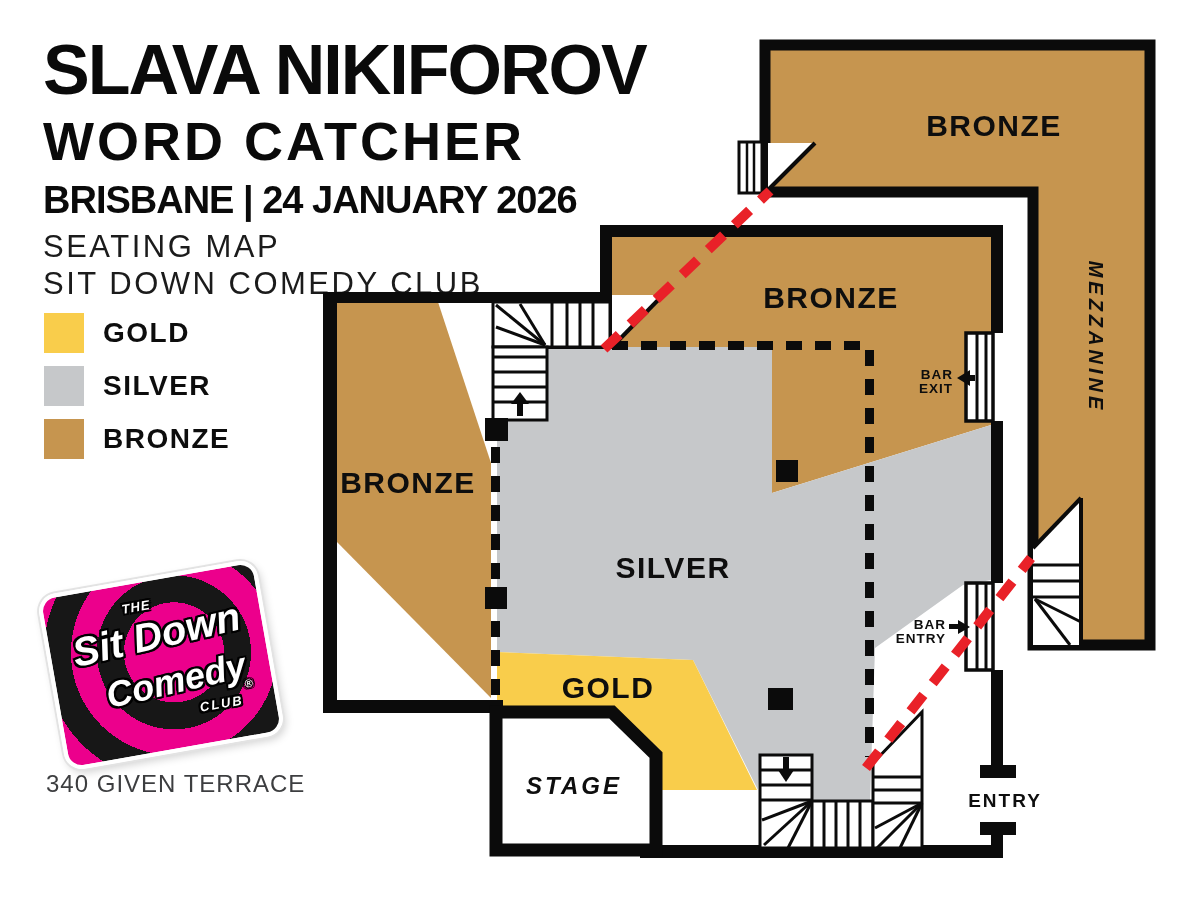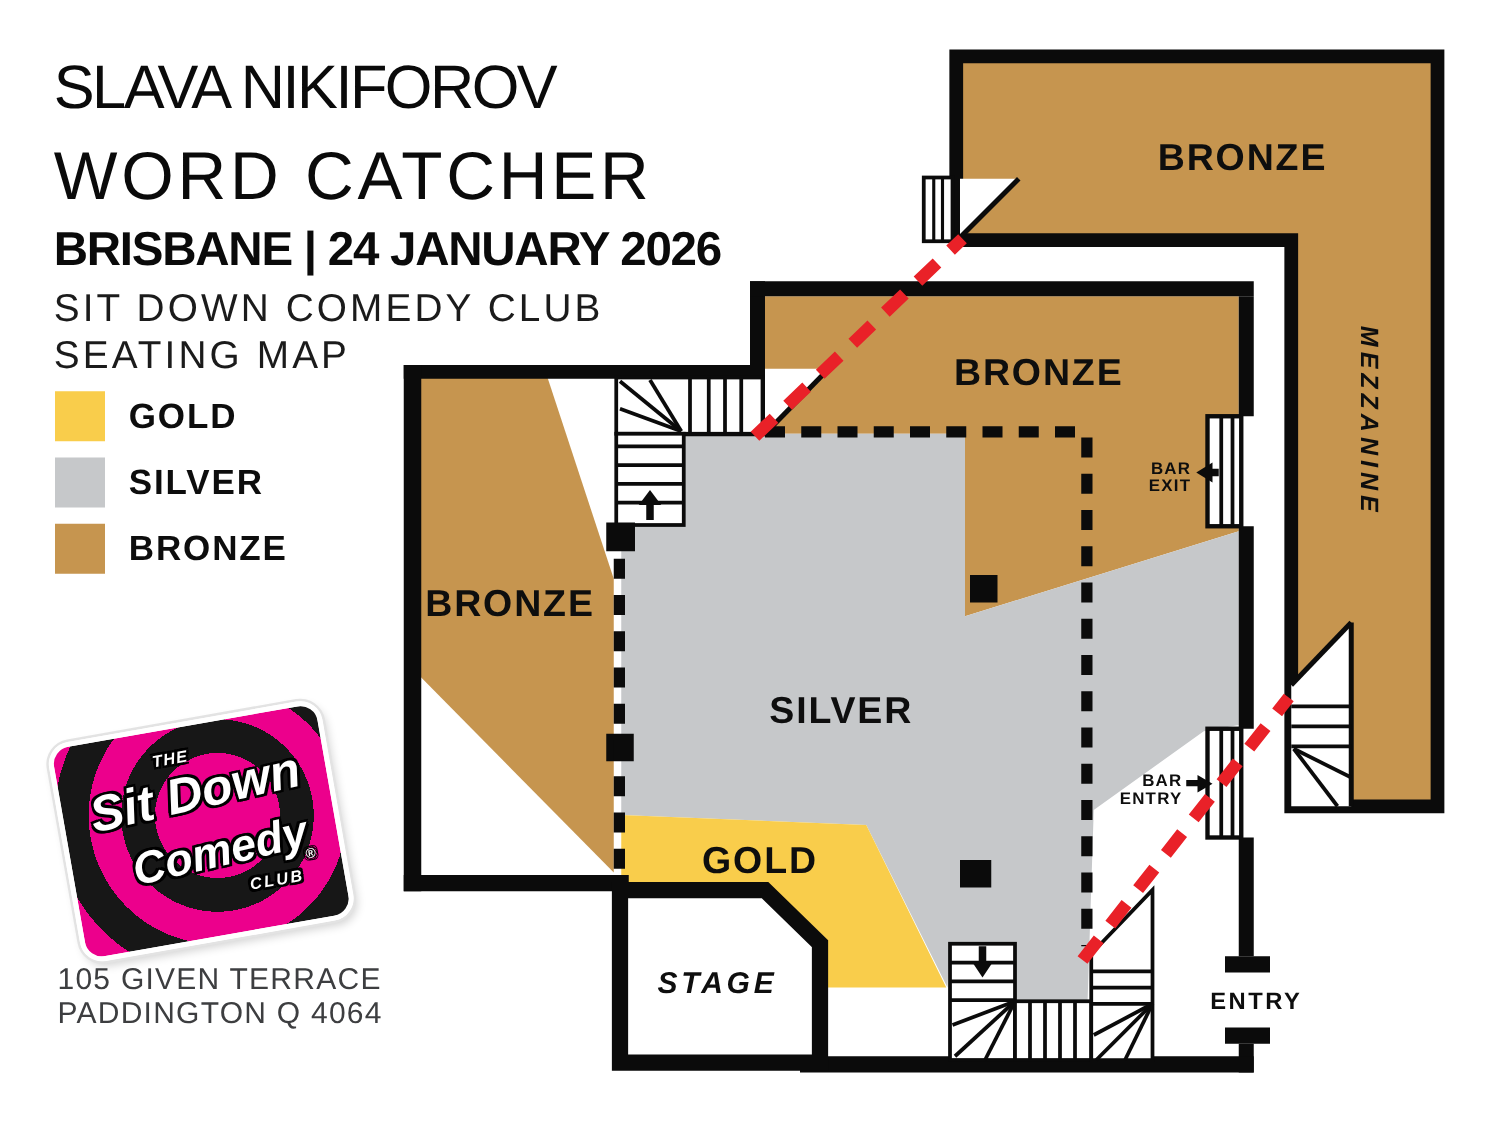--- a/index.html
+++ b/index.html
@@ -1,21 +1,21 @@
 <!DOCTYPE html>
 <html><head>
 <meta charset="utf-8">
 <style>
   html,body{margin:0;padding:0;background:#ffffff;}
   .canvas{position:relative;width:1200px;height:900px;background:#fff;overflow:hidden;
           font-family:"Liberation Sans",sans-serif;}
   
   .titleblock{position:absolute;left:43px;top:30px;color:#0a0a0a;}
-  .t1{font-size:49px;font-weight:400;letter-spacing:-2px;line-height:80px;white-space:nowrap;}
-  .t2{font-size:54px;font-weight:400;letter-spacing:3px;line-height:62px;white-space:nowrap;}
+  .t1{font-size:70px;font-weight:700;letter-spacing:-2px;line-height:80px;white-space:nowrap;}
+  .t2{font-size:54px;font-weight:700;letter-spacing:3px;line-height:62px;white-space:nowrap;}
   .t3{font-size:38px;font-weight:800;letter-spacing:-1px;line-height:56px;white-space:nowrap;}
   .t4{font-size:31px;font-weight:400;letter-spacing:2.5px;line-height:37px;white-space:nowrap;color:#1b1b1b;}
   
   .legend{position:absolute;left:44px;top:313px;}
   .legend-row{display:flex;align-items:center;margin-bottom:13px;height:40px;}
   .swatch{width:40px;height:40px;flex:0 0 40px;}
   .legend-label{font-size:28px;font-weight:900;letter-spacing:1.5px;color:#0d0d0d;padding-left:19px;}
   
   .logo{position:absolute;left:50px;top:576px;width:214px;height:170px;
         transform:rotate(-10deg);border-radius:18px;border:4px solid #fff;
@@ -44,22 +44,22 @@
 </style>
 </head>
 <body>
 
 <div class="canvas">
 
   <div class="titleblock">
     <div class="t1">SLAVA NIKIFOROV</div>
     <div class="t2">WORD CATCHER</div>
     <div class="t3">BRISBANE | 24 JANUARY 2026</div>
+    <div class="t4">SEATING MAP</div>
     <div class="t4">SIT DOWN COMEDY CLUB</div>
-    <div class="t4">SEATING MAP</div>
   </div>
 
   <div class="legend">
     <div class="legend-row">
       <span class="swatch" style="background-color: rgb(249, 205, 75);"></span>
       <span class="legend-label">GOLD</span>
     </div>
     <div class="legend-row">
       <span class="swatch" style="background-color: rgb(198, 200, 202);"></span>
       <span class="legend-label">SILVER</span>
@@ -72,22 +72,21 @@
 
   <div class="logo">
     <span class="logo-the">THE</span>
     <span class="logo-w1">Sit Down</span>
     <span class="logo-w2">Comedy</span>
     <span class="logo-club">CLUB</span>
     <span class="logo-reg">®</span>
   </div>
 
   <div class="address">
-    <div>105 GIVEN TERRACE</div>
-    <div>PADDINGTON Q 4064</div>
+    <div>340 GIVEN TERRACE</div>
   </div>
 
   <svg class="map" width="1200" height="900" viewBox="0 0 1200 900">
 
     <polygon points="335,302 438,302 491,463 491,698 335,540" fill="#C6954F"></polygon>
     <polygon points="612,237 991,237 991,425 772,493 772,347 612,347" fill="#C6954F"></polygon>
     <polygon points="497,415 545,415 545,347 772,347 772,493 991,425 991,580 963,585 875,648 870,803 812,803 812,755 760,755 758,790 693,660 497,652" fill="#C6C8CA"></polygon>
     <polygon points="497,652 693,660 757,790 660,790 660,750 612,706 497,706" fill="#F9CD4B"></polygon>
 
     <polygon points="612,295 663,295 612,347" fill="#ffffff"></polygon>

